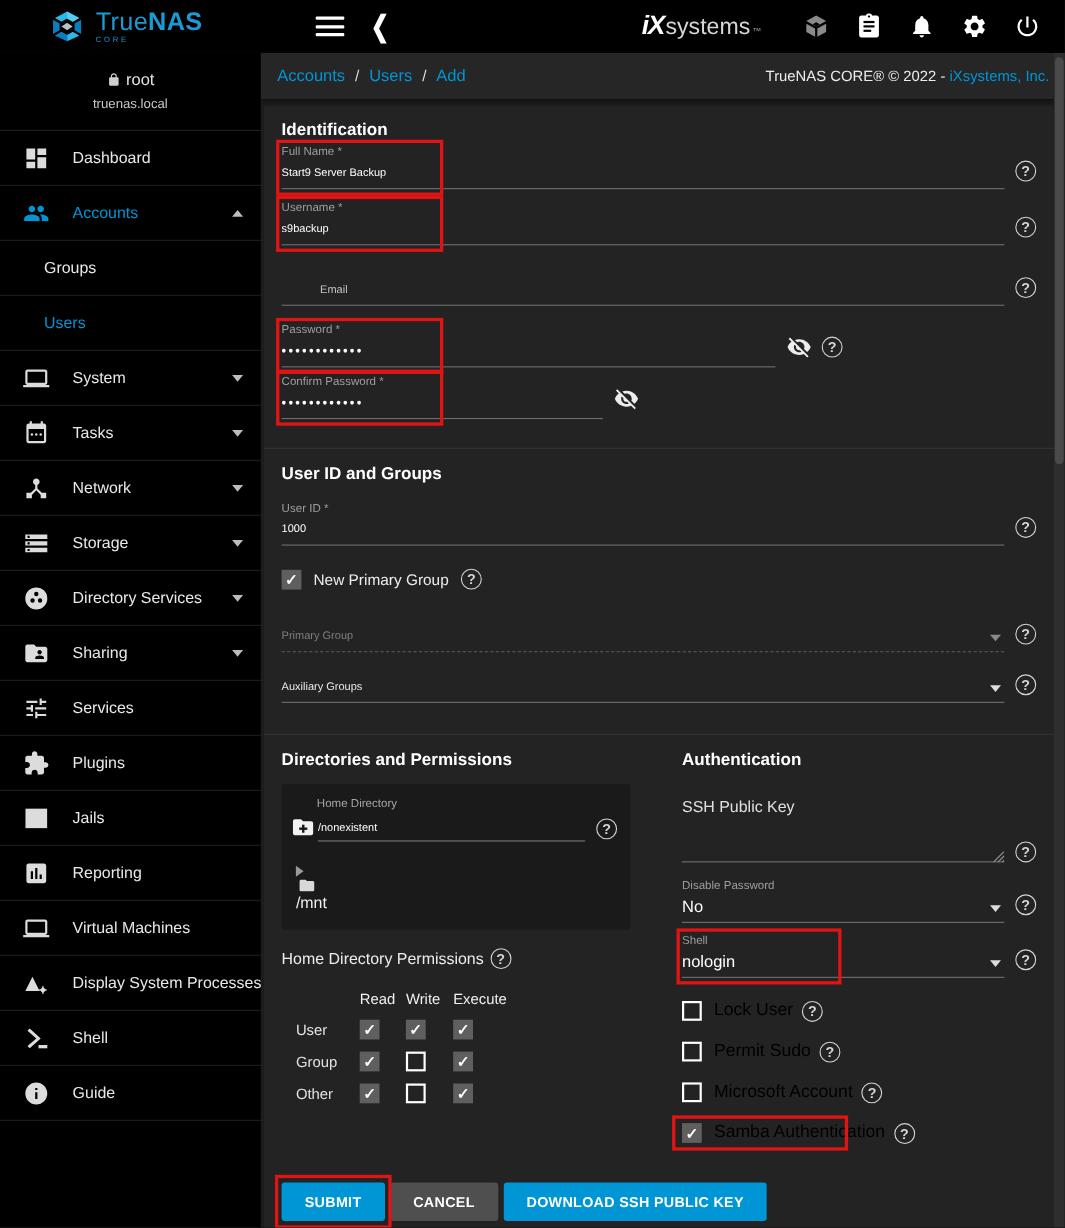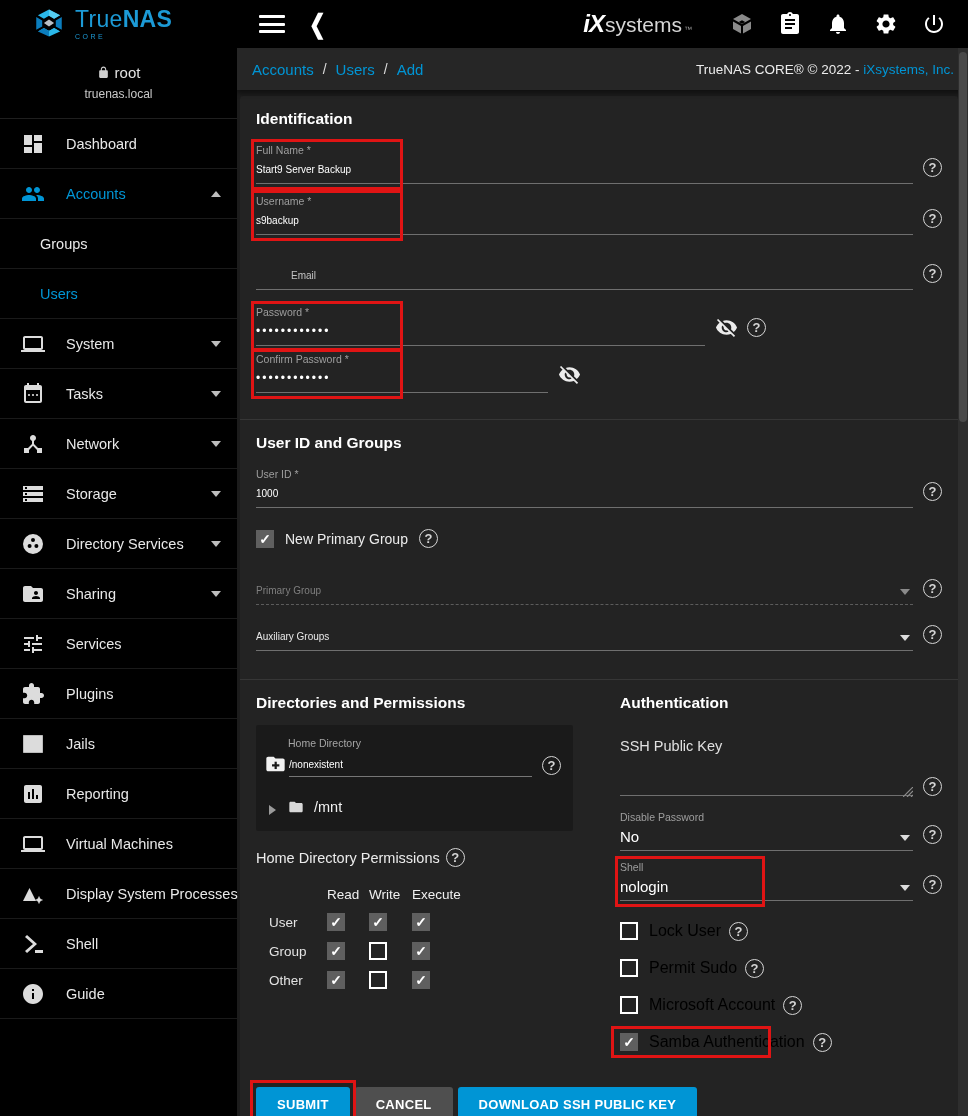--- a/index.html
+++ b/index.html
@@ -2,21 +2,21 @@
 <html><head>
 <meta charset="utf-8">
 <style>
   * { margin:0; padding:0; box-sizing:border-box; }
   html,body { width:968px; height:1116px; background:#171717; overflow:hidden;
     font-family:"Liberation Sans", sans-serif; position:relative; }
 
   
   .topbar { position:absolute; top:0; left:0; right:0; height:48px; background:#000;
     display:flex; align-items:center; z-index:30; }
-  .brand { width:237px; display:flex; align-items:flex-start; padding-left:32px; }
+  .brand { width:237px; display:flex; align-items:center; padding-left:16px;margin-left:28px; }
   .brand-logo { width:34px; height:30px; margin-right:9px; }
   .brand-text { display:flex; flex-direction:column; line-height:1; }
   .brand-row { font-size:23px; color:#1c9ad6; letter-spacing:.3px; }
   .brand-row b { font-weight:bold; }
   .brand-core { font-size:7px; letter-spacing:2.5px; color:#1c9ad6; margin-top:2px; }
   .burger { width:26px; height:18px; display:flex; flex-direction:column; justify-content:space-between; margin-left:22px; cursor:pointer; }
   .burger span { display:block; height:3px; background:#fff; border-radius:1px; }
   .chev-left { color:#fff; font-size:20px; font-weight:bold; margin-left:24px; cursor:pointer; transform:scaleY(1.3); }
   .topbar-right { margin-left:auto; display:flex; align-items:center; gap:24px; padding-right:22px; }
   .ixlogo { display:flex; align-items:baseline; color:#fff; margin-right:14px; }
@@ -90,21 +90,21 @@
   .twocol { display:flex; }
   .col-left { width:348px; flex:none; }
   .col-right { flex:1; padding-left:16px; }
 
   .home-panel { background:#1a1a1a; border-radius:2px; width:317px; margin-top:13px; padding:12px 12px 14px 4px; }
   .hd-row { display:flex; align-items:flex-end; }
   .folder-plus { width:27px; height:22px; flex:none; margin:0 0 2px 2px; position:relative; }
   .folder-plus svg { width:100%; height:100%; fill:#f2f2f2; }
   .hd-control { flex:1; border-bottom:1px solid #767676; padding-bottom:3px; }
   .hd-label { font-size:10.5px; color:#a5a5a5; margin:0 0 4px 28px; }
-  .tree-row { display:flex; align-items:flex-end; margin:22px 0 2px 9px; }
+  .tree-row { display:flex; align-items:flex-start; margin:22px 0 2px 9px;flex-direction:column; }
   .tree-caret { width:0; height:0; border-top:5px solid transparent; border-bottom:5px solid transparent;
     border-left:7px solid #9a9a9a; margin-right:10px; cursor:pointer; }
   .tree-folder { width:20px; height:16px; margin-right:8px; }
   .tree-folder svg { width:100%; height:100%; fill:#d8d8d8; }
   .tree-label { color:#f0f0f0; font-size:14.5px; }
 
   .hdp-row { display:flex; align-items:center; gap:6px; margin-top:17px; }
   .hdp-label { font-size:14.5px; color:#ececec; }
 
   .perm-grid { display:grid; grid-template-columns:58px 42px 43px 56px; row-gap:11px; margin:20px 0 0 13px; align-items:center; }
@@ -343,21 +343,21 @@
     <span class="crumb-sep">/</span>
     <span class="crumb">Add</span>
     <span class="copyright"><span>TrueNAS CORE® © 2022 - </span><a>iXsystems, Inc.</a></span>
   </div>
 
   <div class="card">
 
     <div class="section">
       <div class="section-title">Identification</div>
 
-      <div class="frow" style="margin-top:16px">
+      <div class="frow" style="margin-top:4px">
         <div class="fcontrol">
           <div class="flabel">Full Name *</div>
           <div class="fvalue">Start9 Server Backup</div>
           <div class="redbox field"></div>
         </div>
         <div class="ficons">
             <span class="help">?</span>
           </div>
       </div>
 

